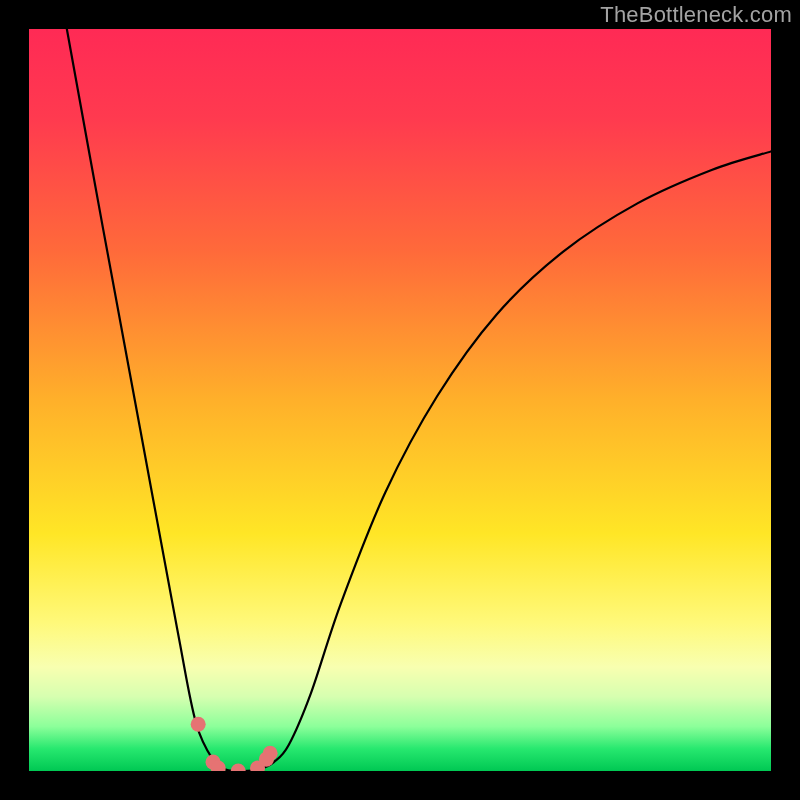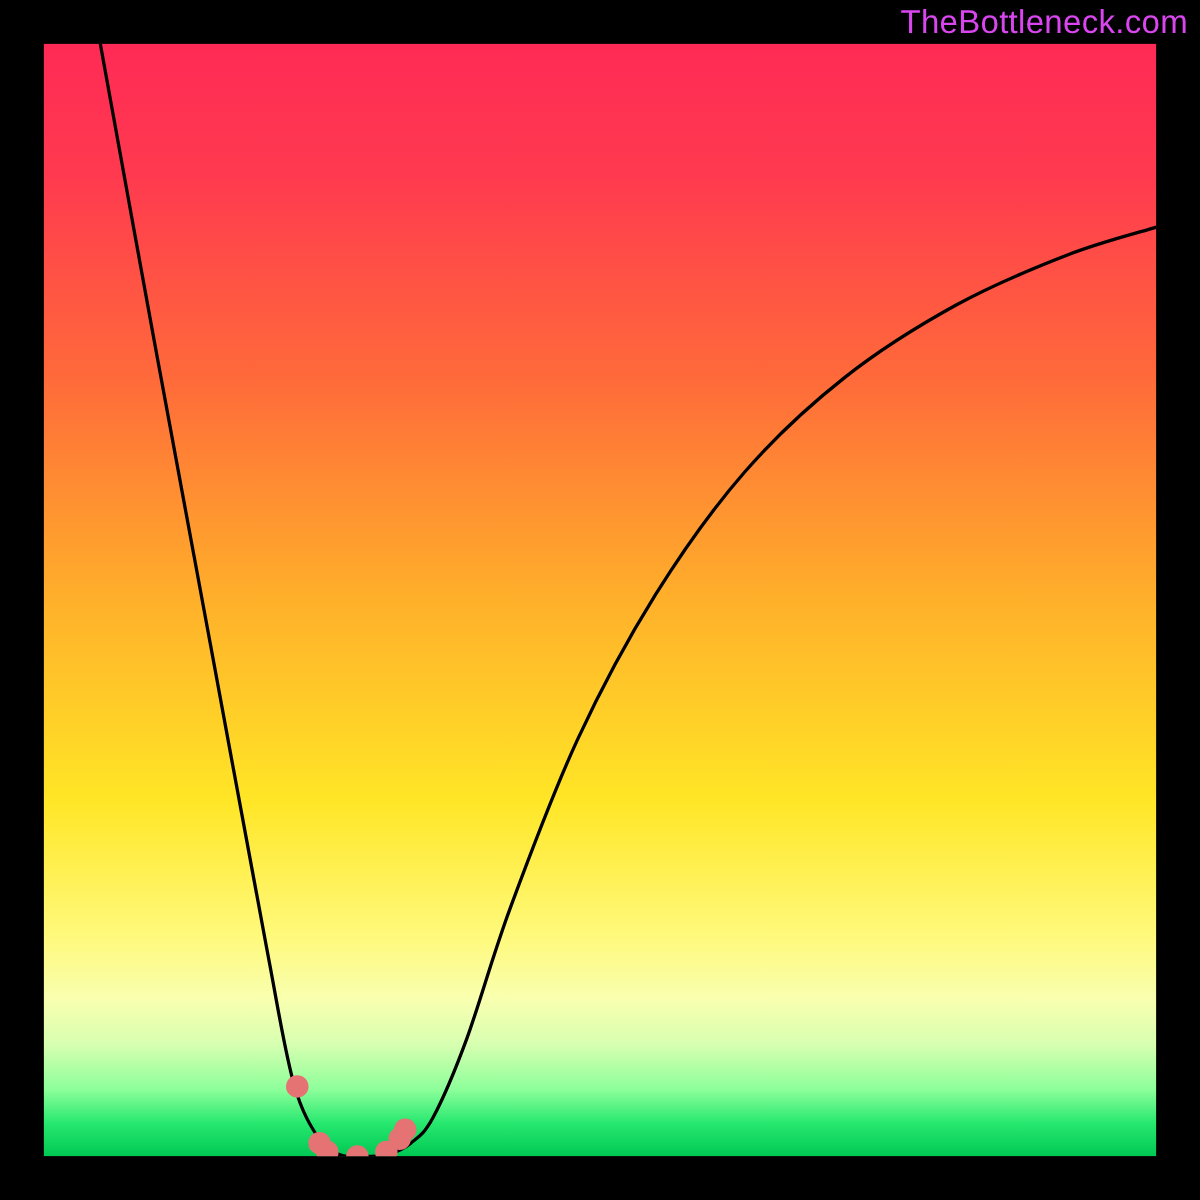--- a/index.html
+++ b/index.html
@@ -38,21 +38,21 @@
     position: absolute;
     left: 0;
     top: 0;
     width: 100%;
     height: 100%;
   }
   .watermark {
     position: absolute;
     top: 2px;
     right: 8px;
-    color: #d946ef;
+    color: #a3a3a3;
     font-size: 22px;
     letter-spacing: 0.2px;
     font-weight: 500;
   }
 </style>
 </head>
 <body>
 
 <div class="frame">
 

